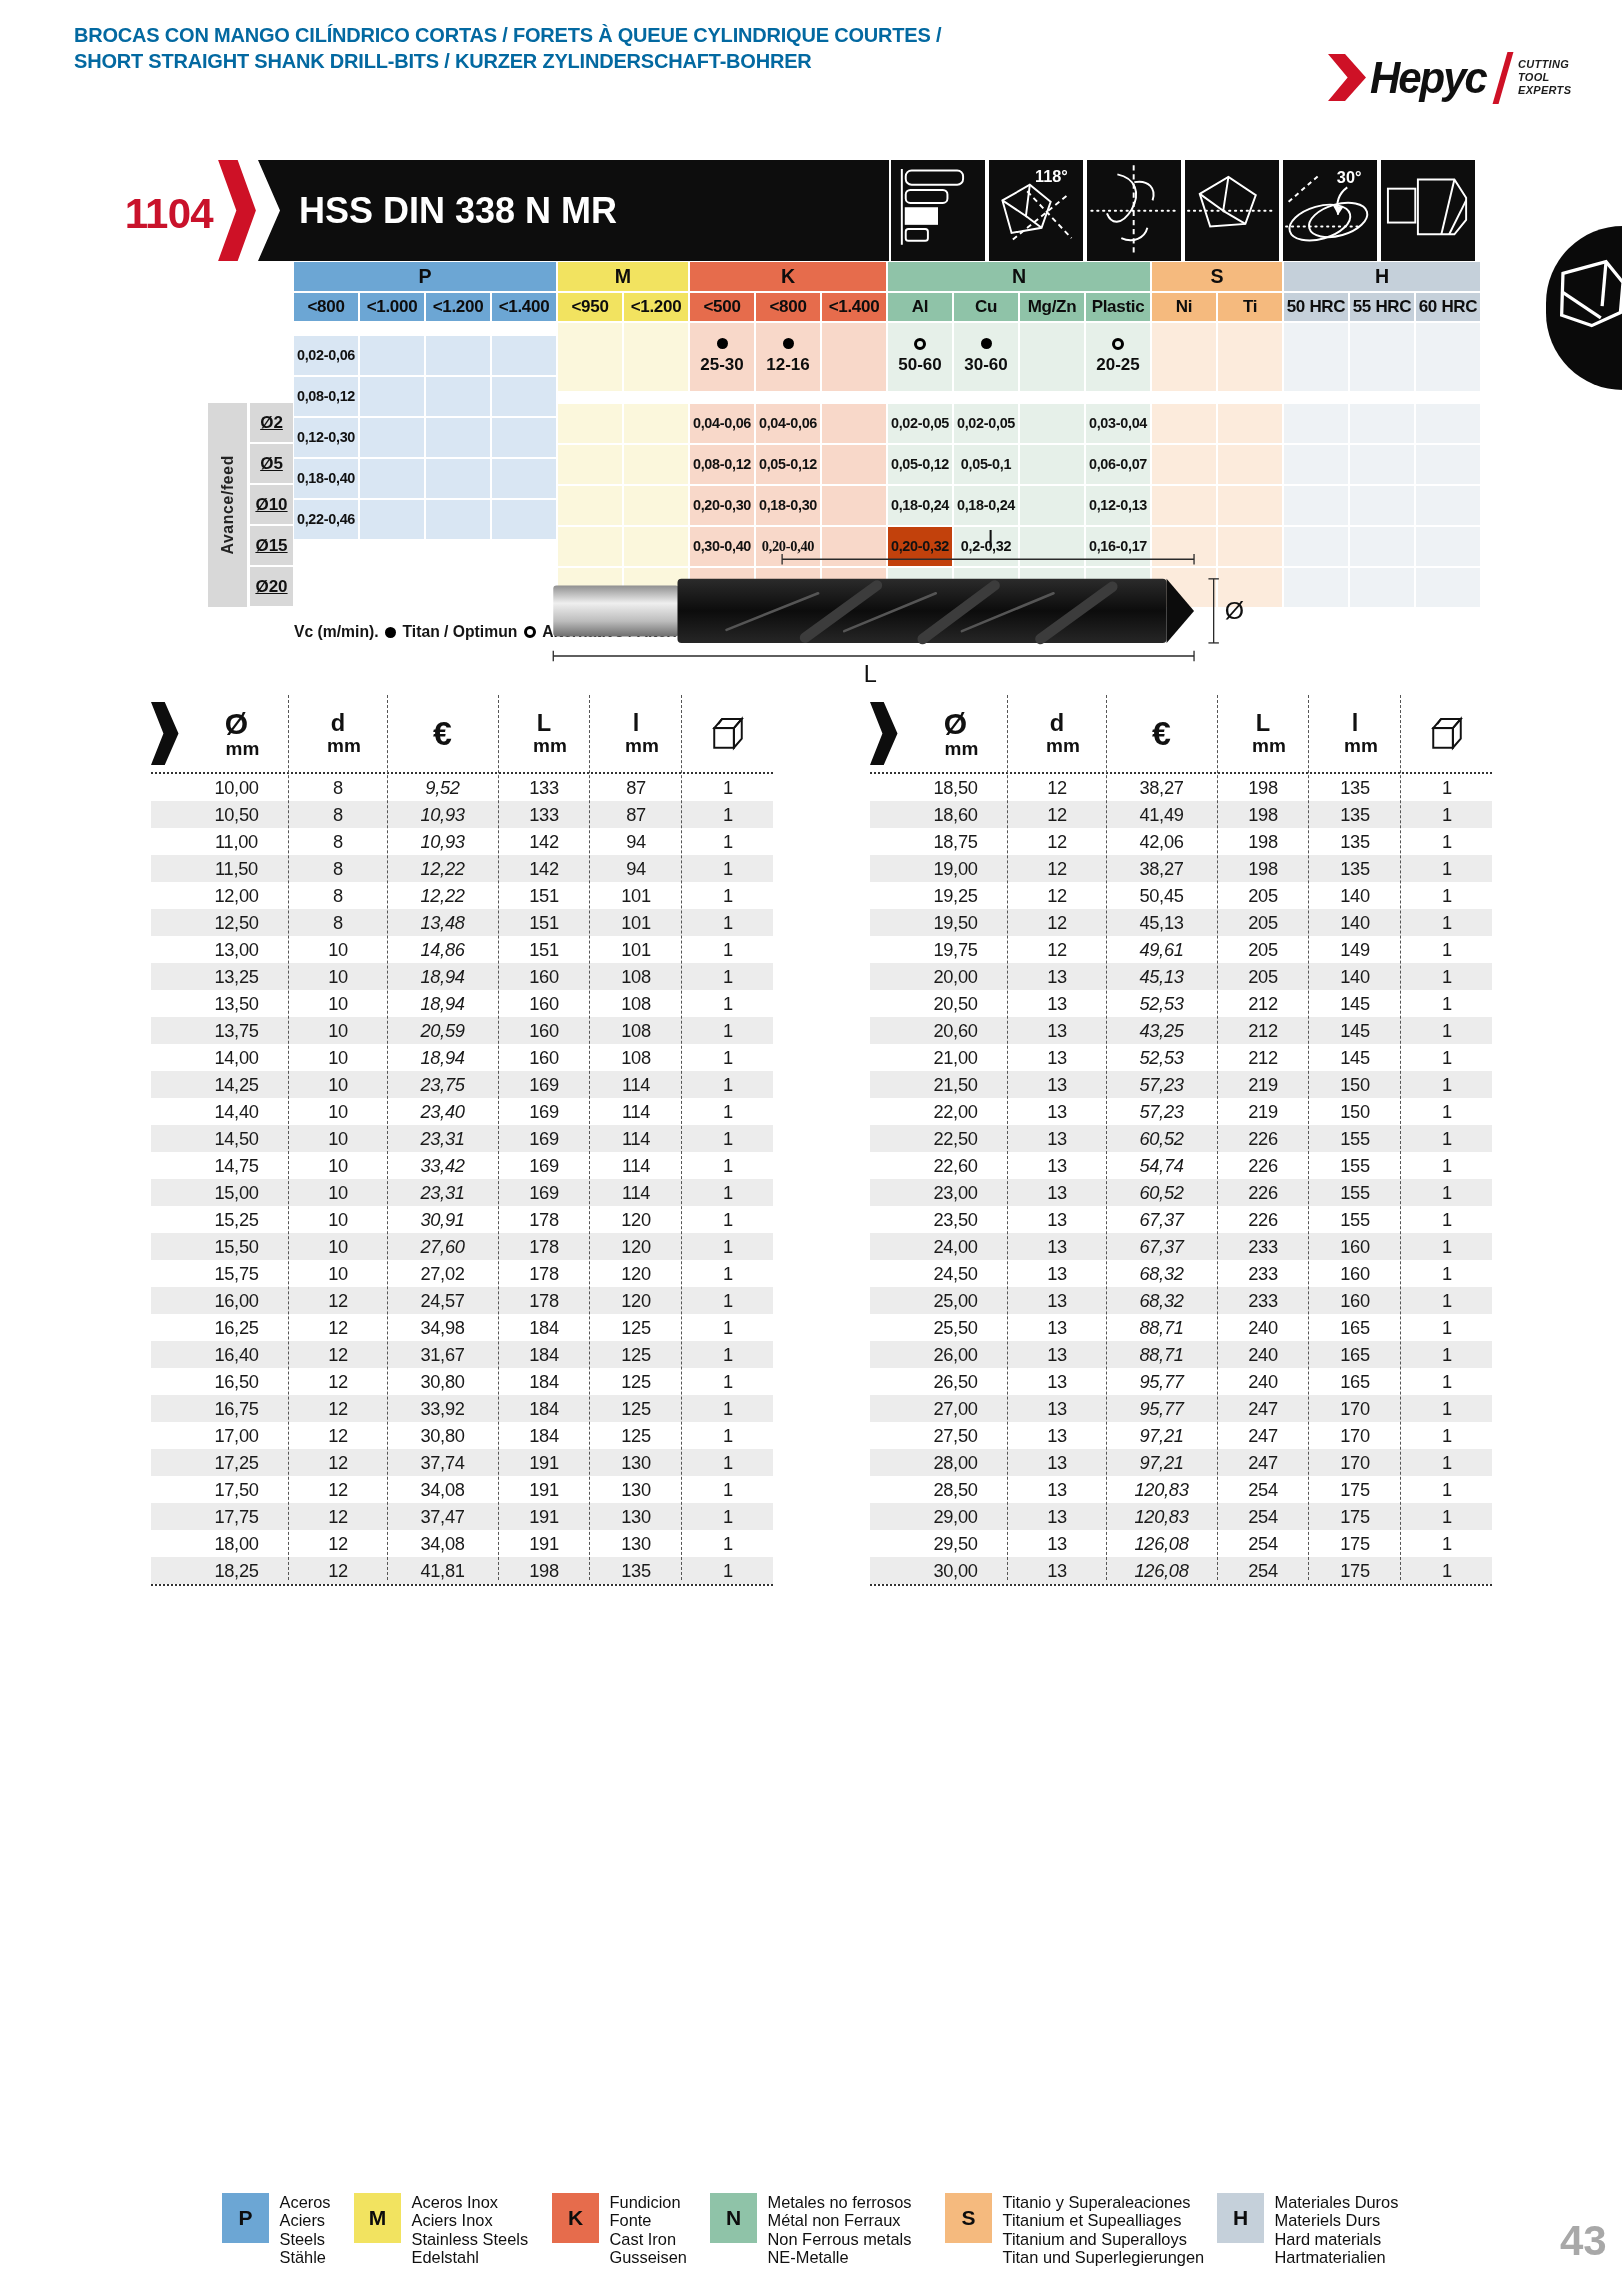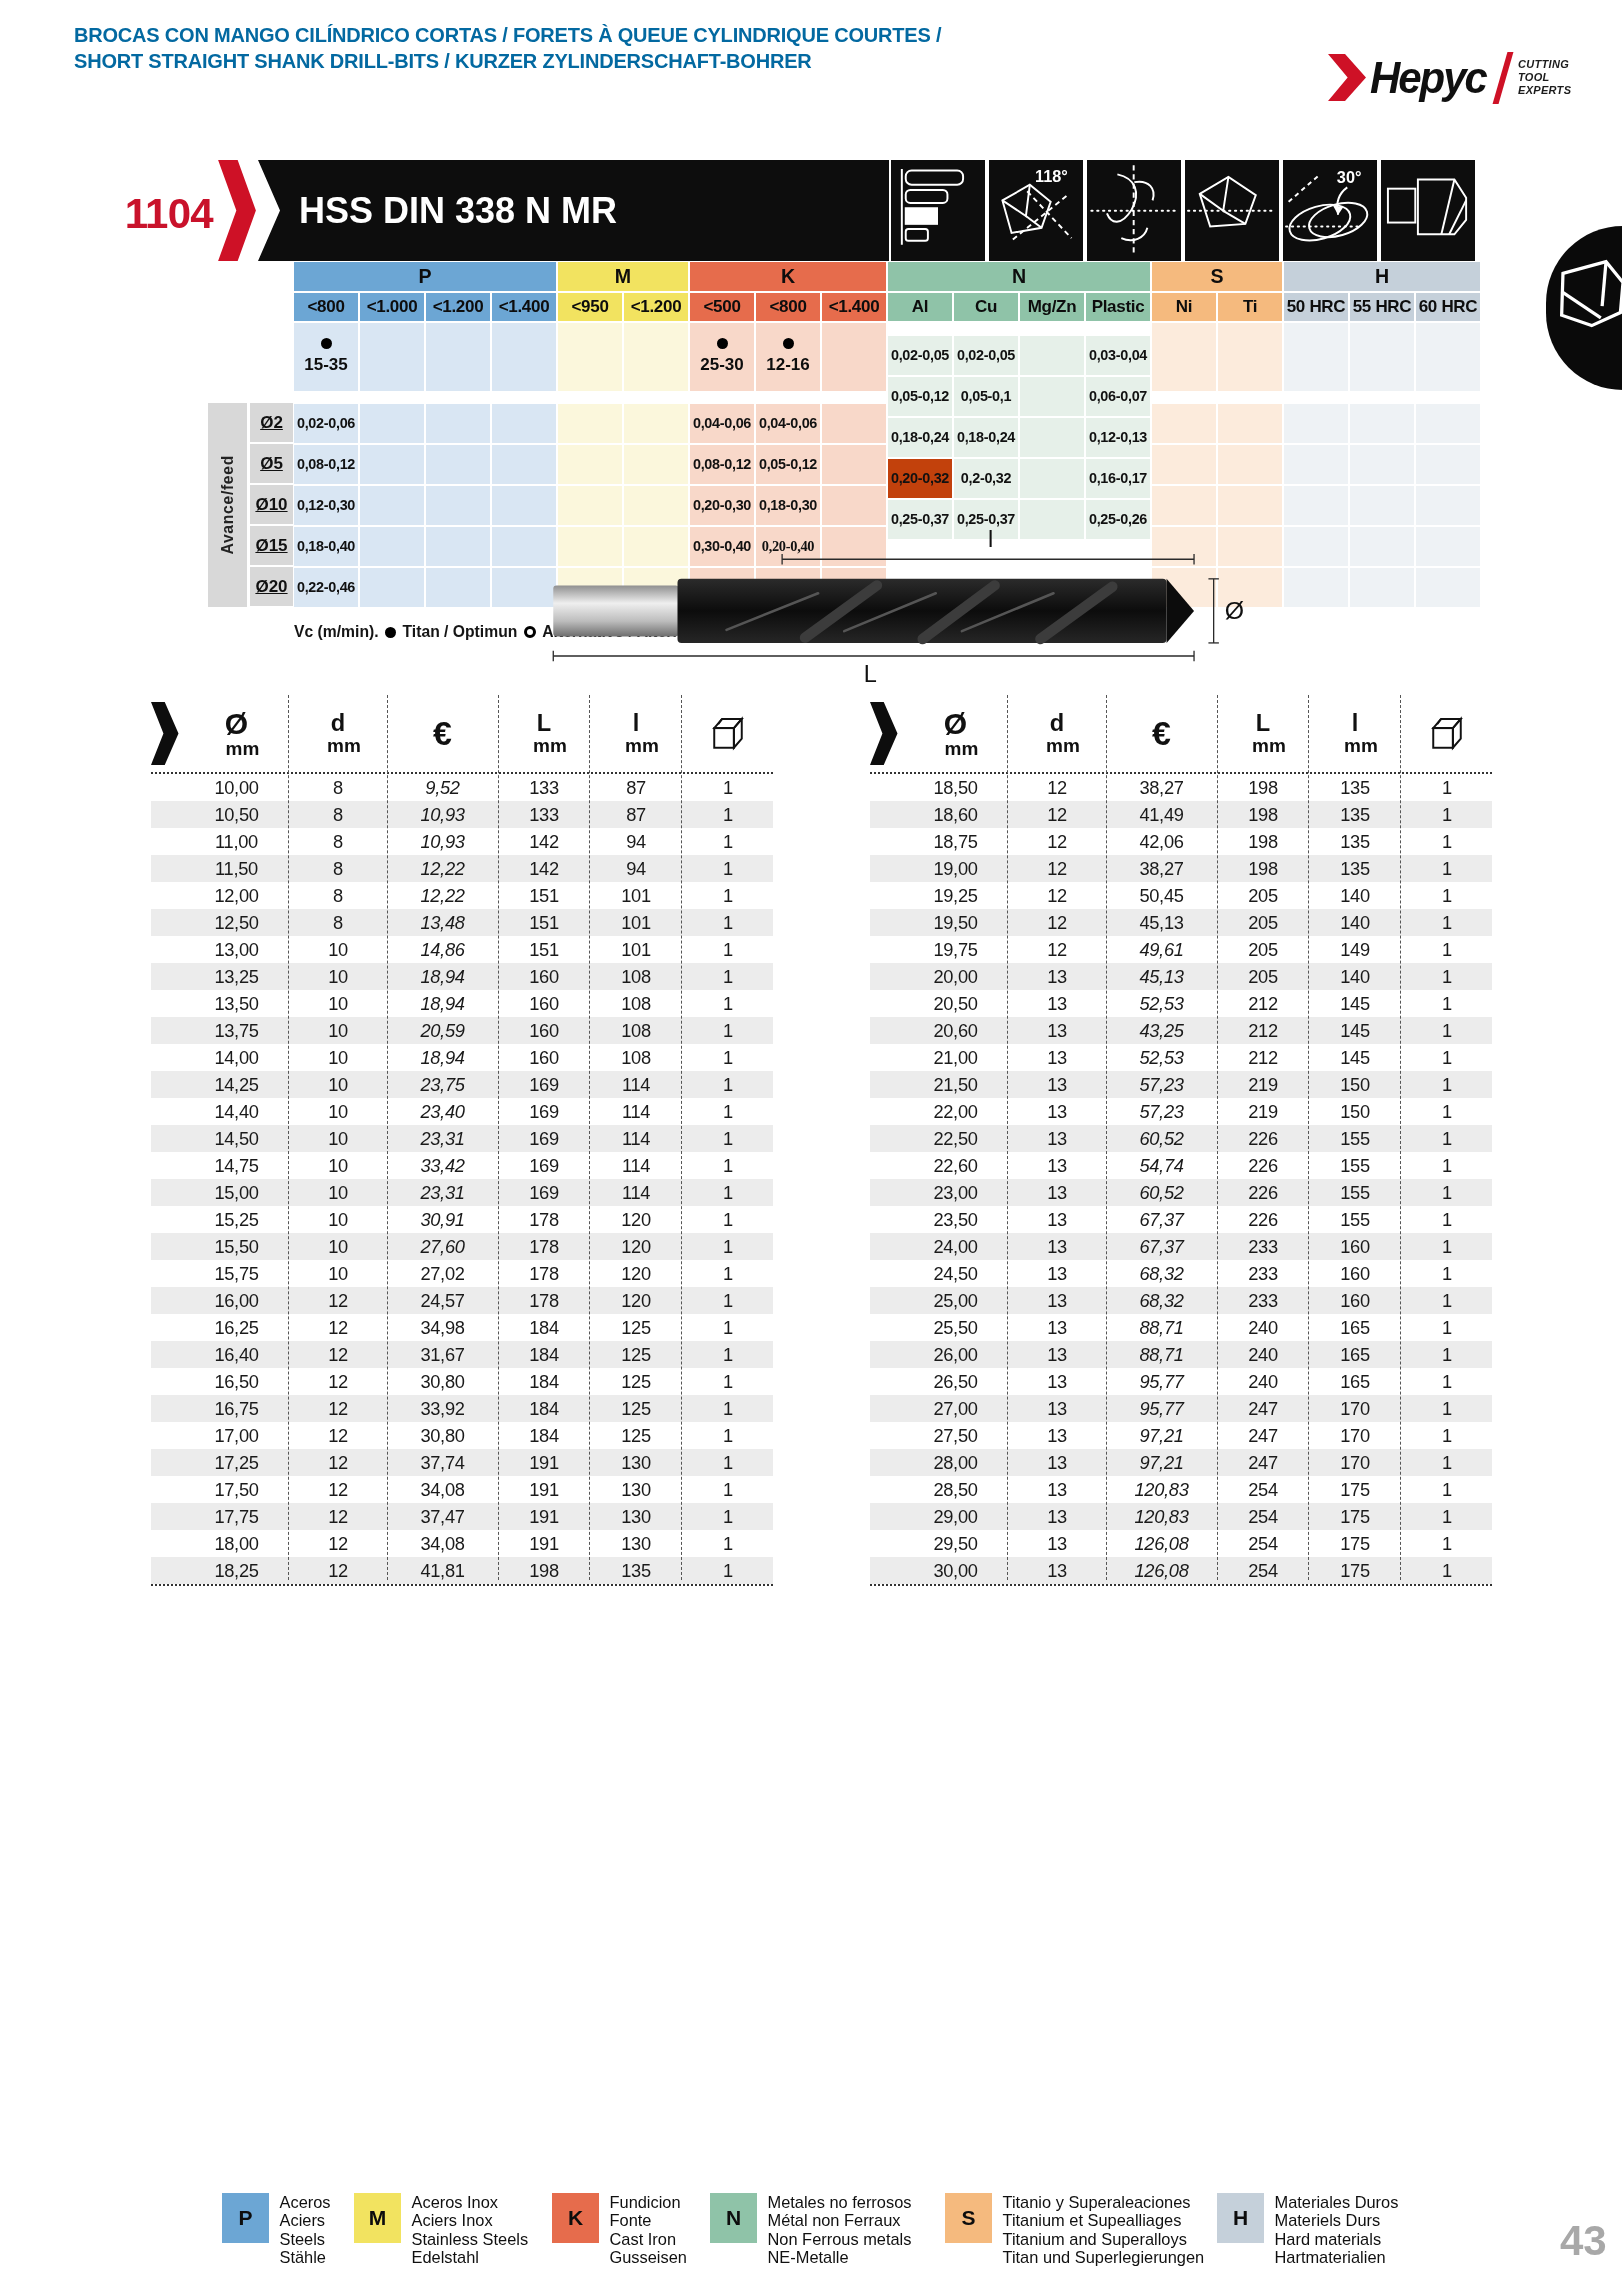--- a/index.html
+++ b/index.html
@@ -184,29 +184,20 @@
     </div>
   <div class="mat-groups" id="mat-groups">
       <div style="width: 262px;">
         <div class="g-hdr" style="background: rgb(108, 166, 212); margin-bottom: 2px;">P</div>
         <div class="mgrid" style="grid-template-columns: repeat(4, 64px); margin-bottom: 2px;">
           <div class="g-sub" style="background: rgb(108, 166, 212);">&lt;800</div>
           <div class="g-sub" style="background: rgb(108, 166, 212);">&lt;1.000</div>
           <div class="g-sub" style="background: rgb(108, 166, 212);">&lt;1.200</div>
           <div class="g-sub" style="background: rgb(108, 166, 212);">&lt;1.400</div>
         </div>
-        <div class="mgrid" style="grid-template-columns: repeat(4, 64px);">
-          <div class="g-vc" style="background: rgb(217, 230, 243);">
-            <span class="dot"></span>
-            <div>15-35</div>
-          </div>
-          <div class="g-vc" style="background: rgb(217, 230, 243);"></div>
-          <div class="g-vc" style="background: rgb(217, 230, 243);"></div>
-          <div class="g-vc" style="background: rgb(217, 230, 243);"></div>
-        </div>
         <div class="g-gap"></div>
         <div class="mgrid" style="grid-template-columns: repeat(4, 64px); margin-bottom: 2px;">
           <div class="g-feed" style="background: rgb(217, 230, 243);">0,02-0,06</div>
           <div class="g-feed" style="background: rgb(217, 230, 243);"></div>
           <div class="g-feed" style="background: rgb(217, 230, 243);"></div>
           <div class="g-feed" style="background: rgb(217, 230, 243);"></div>
         </div>
         <div class="mgrid" style="grid-template-columns: repeat(4, 64px); margin-bottom: 2px;">
           <div class="g-feed" style="background: rgb(217, 230, 243);">0,08-0,12</div>
           <div class="g-feed" style="background: rgb(217, 230, 243);"></div>
@@ -309,20 +300,35 @@
           <div class="g-feed" style="background: rgb(248, 216, 201);"></div>
         </div>
       </div>
       <div style="width: 262px;">
         <div class="g-hdr" style="background: rgb(143, 195, 168); margin-bottom: 2px;">N</div>
         <div class="mgrid" style="grid-template-columns: repeat(4, 64px); margin-bottom: 2px;">
           <div class="g-sub" style="background: rgb(143, 195, 168);">Al</div>
           <div class="g-sub" style="background: rgb(143, 195, 168);">Cu</div>
           <div class="g-sub" style="background: rgb(143, 195, 168);">Mg/Zn</div>
           <div class="g-sub" style="background: rgb(143, 195, 168);">Plastic</div>
+        </div>
+        <div class="mgrid" style="grid-template-columns: repeat(4, 64px);">
+          <div class="g-vc" style="background: rgb(230, 240, 233);">
+            <span class="ring"></span>
+            <div>50-60</div>
+          </div>
+          <div class="g-vc" style="background: rgb(230, 240, 233);">
+            <span class="dot"></span>
+            <div>30-60</div>
+          </div>
+          <div class="g-vc" style="background: rgb(230, 240, 233);"></div>
+          <div class="g-vc" style="background: rgb(230, 240, 233);">
+            <span class="ring"></span>
+            <div>20-25</div>
+          </div>
         </div>
         <div class="g-gap"></div>
         <div class="mgrid" style="grid-template-columns: repeat(4, 64px); margin-bottom: 2px;">
           <div class="g-feed" style="background: rgb(230, 240, 233);">0,02-0,05</div>
           <div class="g-feed" style="background: rgb(230, 240, 233);">0,02-0,05</div>
           <div class="g-feed" style="background: rgb(230, 240, 233);"></div>
           <div class="g-feed" style="background: rgb(230, 240, 233);">0,03-0,04</div>
         </div>
         <div class="mgrid" style="grid-template-columns: repeat(4, 64px); margin-bottom: 2px;">
           <div class="g-feed" style="background: rgb(230, 240, 233);">0,05-0,12</div>

